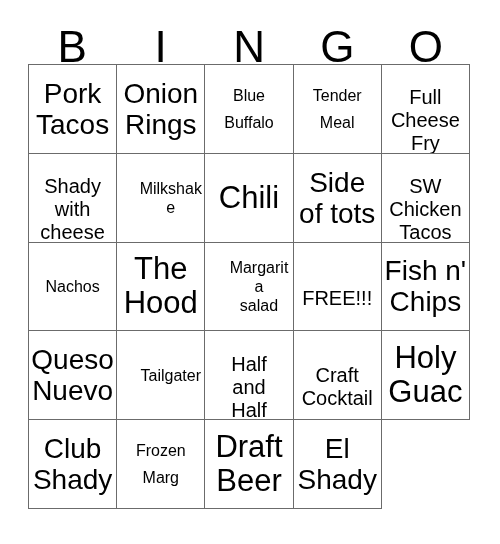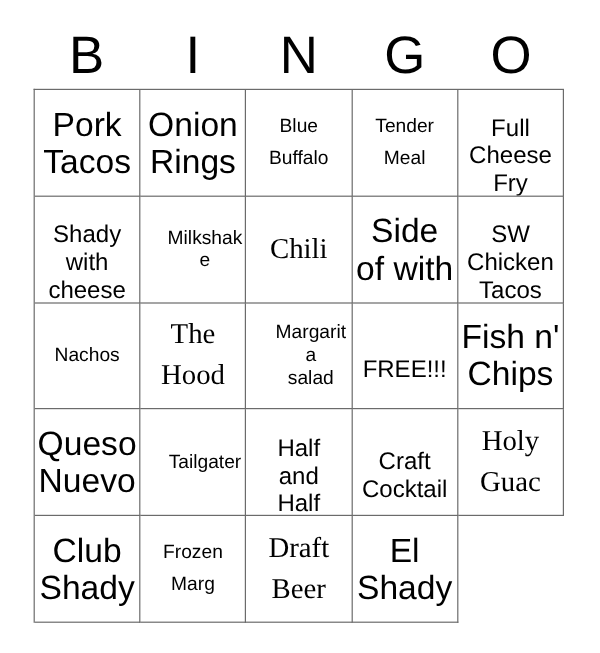--- a/index.html
+++ b/index.html
@@ -36,21 +36,21 @@
     justify-content: center;
     font-size: 44px;
     line-height: 46px;
     font-weight: 400;
     letter-spacing: 0px;
   }
   
   #grid {
     position: absolute;
     left: 28px;
-    top: 74px;
+    top: 64px;
     width: 442px;
     height: 445px;
     box-sizing: border-box;
     border-top: 1.5px solid #6b6b6b;
     border-left: 1.5px solid #6b6b6b;
     display: grid;
     grid-template-columns: repeat(5, 1fr);
     grid-template-rows: repeat(5, 1fr);
   }
   .cell {
@@ -64,21 +64,21 @@
     padding: 1px 2px;
     overflow: hidden;
   }
   .cell-text {
     display: block;
     width: 100%;
     white-space: pre-line;
     word-break: break-word;
   }
   
-  .fs-xl  { font-size: 24px; line-height: 34px; font-family: Liberation Serif, serif; }
+  .fs-xl  { font-size: 31px; line-height: 34px; }
   .fs-lg  { font-size: 28px; line-height: 31px; }
   .fs-md  { font-size: 16px; line-height: 27px; }
   .fs-sm  { font-size: 20px; line-height: 23px; margin-top: 24px; }
   .fs-xs  { font-size: 16px; line-height: 19px; margin-left: 20px; }
 </style>
 </head>
 <body>
 
 <div id="card">
 
@@ -118,21 +118,21 @@
 cheese</span>
       </div>
       <div class="cell">
         <span class="cell-text fs-xs">Milkshake</span>
       </div>
       <div class="cell">
         <span class="cell-text fs-xl">Chili</span>
       </div>
       <div class="cell">
         <span class="cell-text fs-lg">Side
-of with</span>
+of tots</span>
       </div>
       <div class="cell">
         <span class="cell-text fs-sm">SW
 Chicken
 Tacos</span>
       </div>
       <div class="cell">
         <span class="cell-text fs-md">Nachos</span>
       </div>
       <div class="cell">

